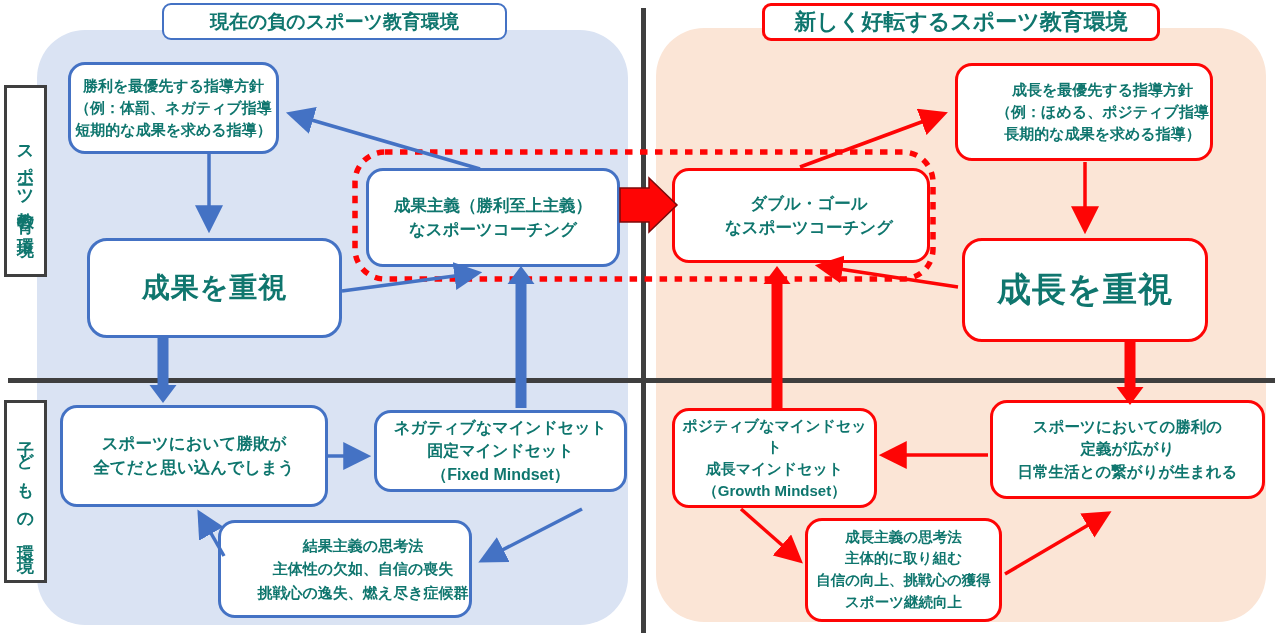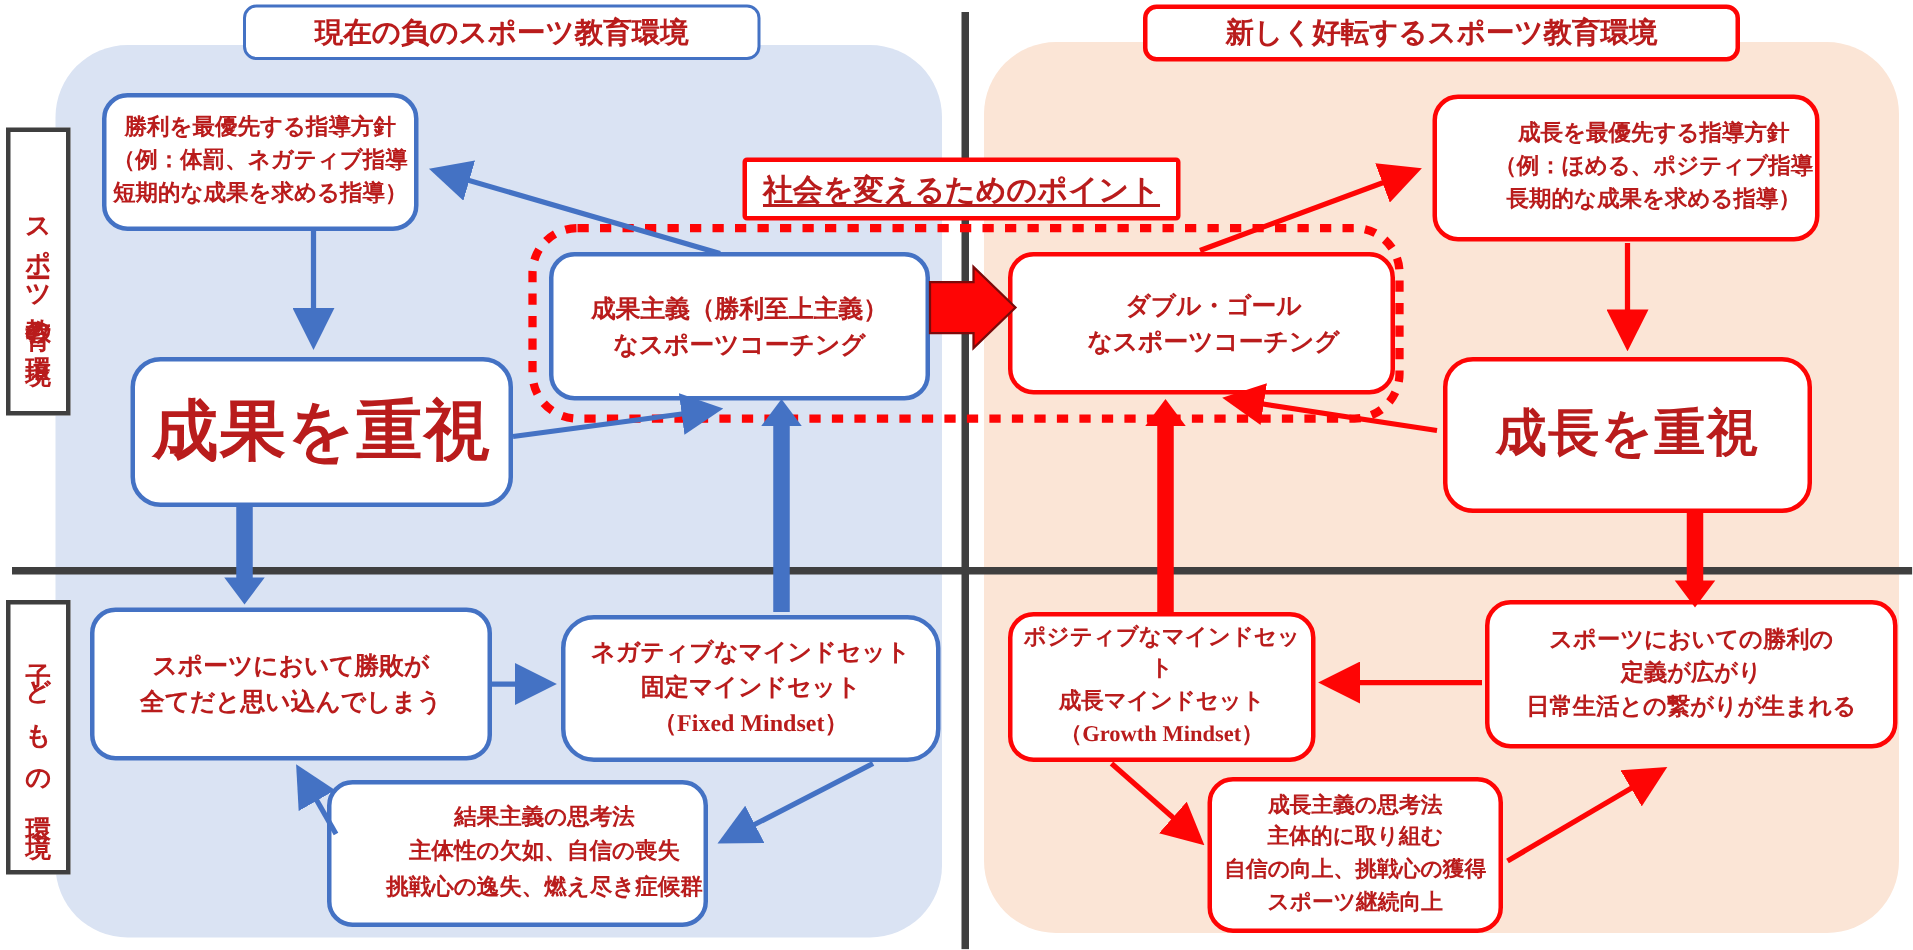--- a/index.html
+++ b/index.html
@@ -1,54 +1,54 @@
 <!DOCTYPE html>
 <html lang="ja"><head>
 <meta charset="utf-8">
 <style>
   html,body{margin:0;padding:0;background:#fff;}
   .stage{
     position:relative;width:1275px;height:633px;background:#fff;overflow:hidden;
-    font-family:Liberation Serif, serif;color:#b91c1c;
+    font-family:Liberation Sans, sans-serif;color:#0f766e;
   }
   .panel{position:absolute;border-radius:48px;}
   .panel-left{left:37px;top:30px;width:591px;height:595px;background:#dae3f3;}
   .panel-right{left:656px;top:28px;width:610px;height:594px;background:#fbe5d6;}
   .div-v{position:absolute;left:641px;top:8px;width:5px;height:625px;background:#3f3f3f;}
   .div-h{position:absolute;left:8px;top:378px;width:1267px;height:5px;background:#3f3f3f;}
   .bx{
     position:absolute;background:#fff;border:3px solid #4472c4;border-radius:17px;
     display:flex;align-items:center;justify-content:center;text-align:center;
     font-weight:bold;line-height:1.45;white-space:pre-line;box-sizing:border-box;
     z-index:3;
   }
   .bx.red{border-color:#fe0505;}
   .hdr{
     position:absolute;background:#fff;display:flex;align-items:center;justify-content:center;
     font-weight:bold;box-sizing:border-box;z-index:5;white-space:pre-line;text-align:center;
   }
   #hdr-left{left:162px;top:3px;width:345px;height:37px;border:2.5px solid #4472c4;border-radius:9px;font-size:19px;}
-  #hdr-right{left:762px;top:3px;width:398px;height:38px;border:3px solid #fe0505;border-radius:9px;font-size:19px;}
+  #hdr-right{left:762px;top:3px;width:398px;height:38px;border:3px solid #fe0505;border-radius:9px;font-size:22px;}
   #point-label{
     left:495px;top:105px;width:292px;height:42px;border:3px solid #fe0505;border-radius:3px;
     font-size:20px;text-decoration:underline;text-underline-offset:3px;z-index:6;
   }
   .sidebar{
     position:absolute;background:#fff;border:3px solid #3f3f3f;box-sizing:border-box;
     display:flex;align-items:center;justify-content:center;font-weight:bold;font-size:17px;
     writing-mode:vertical-rl;text-orientation:upright;z-index:4;white-space:pre-line;
   }
   #sidebar-top{left:4px;top:85px;width:43px;height:192px;letter-spacing:2px;}
   #sidebar-bottom{left:4px;top:400px;width:43px;height:183px;letter-spacing:11px;}
   
   #box-a1{left:68px;top:62px;width:211px;height:92px;font-size:15px;}
-  #box-a2{left:87px;top:238px;width:255px;height:100px;font-size:44px;border-width:3.5px;border-radius:20px;letter-spacing:1px;}
+  #box-a2{left:87px;top:238px;width:255px;height:100px;font-size:28px;border-width:3.5px;border-radius:20px;letter-spacing:1px;}
   #box-a3{left:366px;top:168px;width:254px;height:99px;font-size:16.5px;}
   #box-a4{left:60px;top:405px;width:268px;height:102px;font-size:16.5px;}
-  #box-a5{left:374px;top:410px;width:253px;height:98px;font-size:16px;border-radius:22px;}
+  #box-a5{left:374px;top:410px;width:253px;height:82px;font-size:16px;}
   #box-a6{left:218px;top:520px;width:254px;height:98px;font-size:15px;line-height:1.55;padding-left:36px;}
   
   #box-b1{left:955px;top:63px;width:258px;height:98px;font-size:15px;padding-left:37px;}
   #box-b2{left:962px;top:238px;width:246px;height:104px;font-size:34px;border-width:3.5px;border-radius:20px;letter-spacing:1px;}
   #box-bc{left:672px;top:168px;width:258px;height:95px;font-size:16.5px;padding-left:16px;}
   #box-b3{left:672px;top:408px;width:205px;height:100px;font-size:15px;}
   #box-b4{left:990px;top:400px;width:275px;height:99px;font-size:15.5px;}
   #box-b5{left:805px;top:518px;width:197px;height:104px;font-size:14.5px;line-height:1.5;}
   .overlay{position:absolute;left:0;top:0;width:1275px;height:633px;z-index:8;pointer-events:none;}
 </style>
@@ -58,21 +58,20 @@
 <div class="stage">
 
   <div class="panel panel-left"></div>
   <div class="panel panel-right"></div>
 
   <div class="div-v"></div>
   <div class="div-h"></div>
 
   <div class="hdr" id="hdr-left">現在の負のスポーツ教育環境</div>
   <div class="hdr" id="hdr-right">新しく好転するスポーツ教育環境</div>
-  <div class="hdr" id="point-label">社会を変えるためのポイント</div>
 
   <div class="sidebar" id="sidebar-top">スポーツ教育の環境</div>
   <div class="sidebar" id="sidebar-bottom">子どもの環境</div>
 
   <div class="bx" id="box-a1">勝利を最優先する指導方針
 （例：体罰、ネガティブ指導
 短期的な成果を求める指導）</div>
   <div class="bx" id="box-a2">成果を重視</div>
   <div class="bx" id="box-a3">成果主義（勝利至上主義）
 なスポーツコーチング</div>

